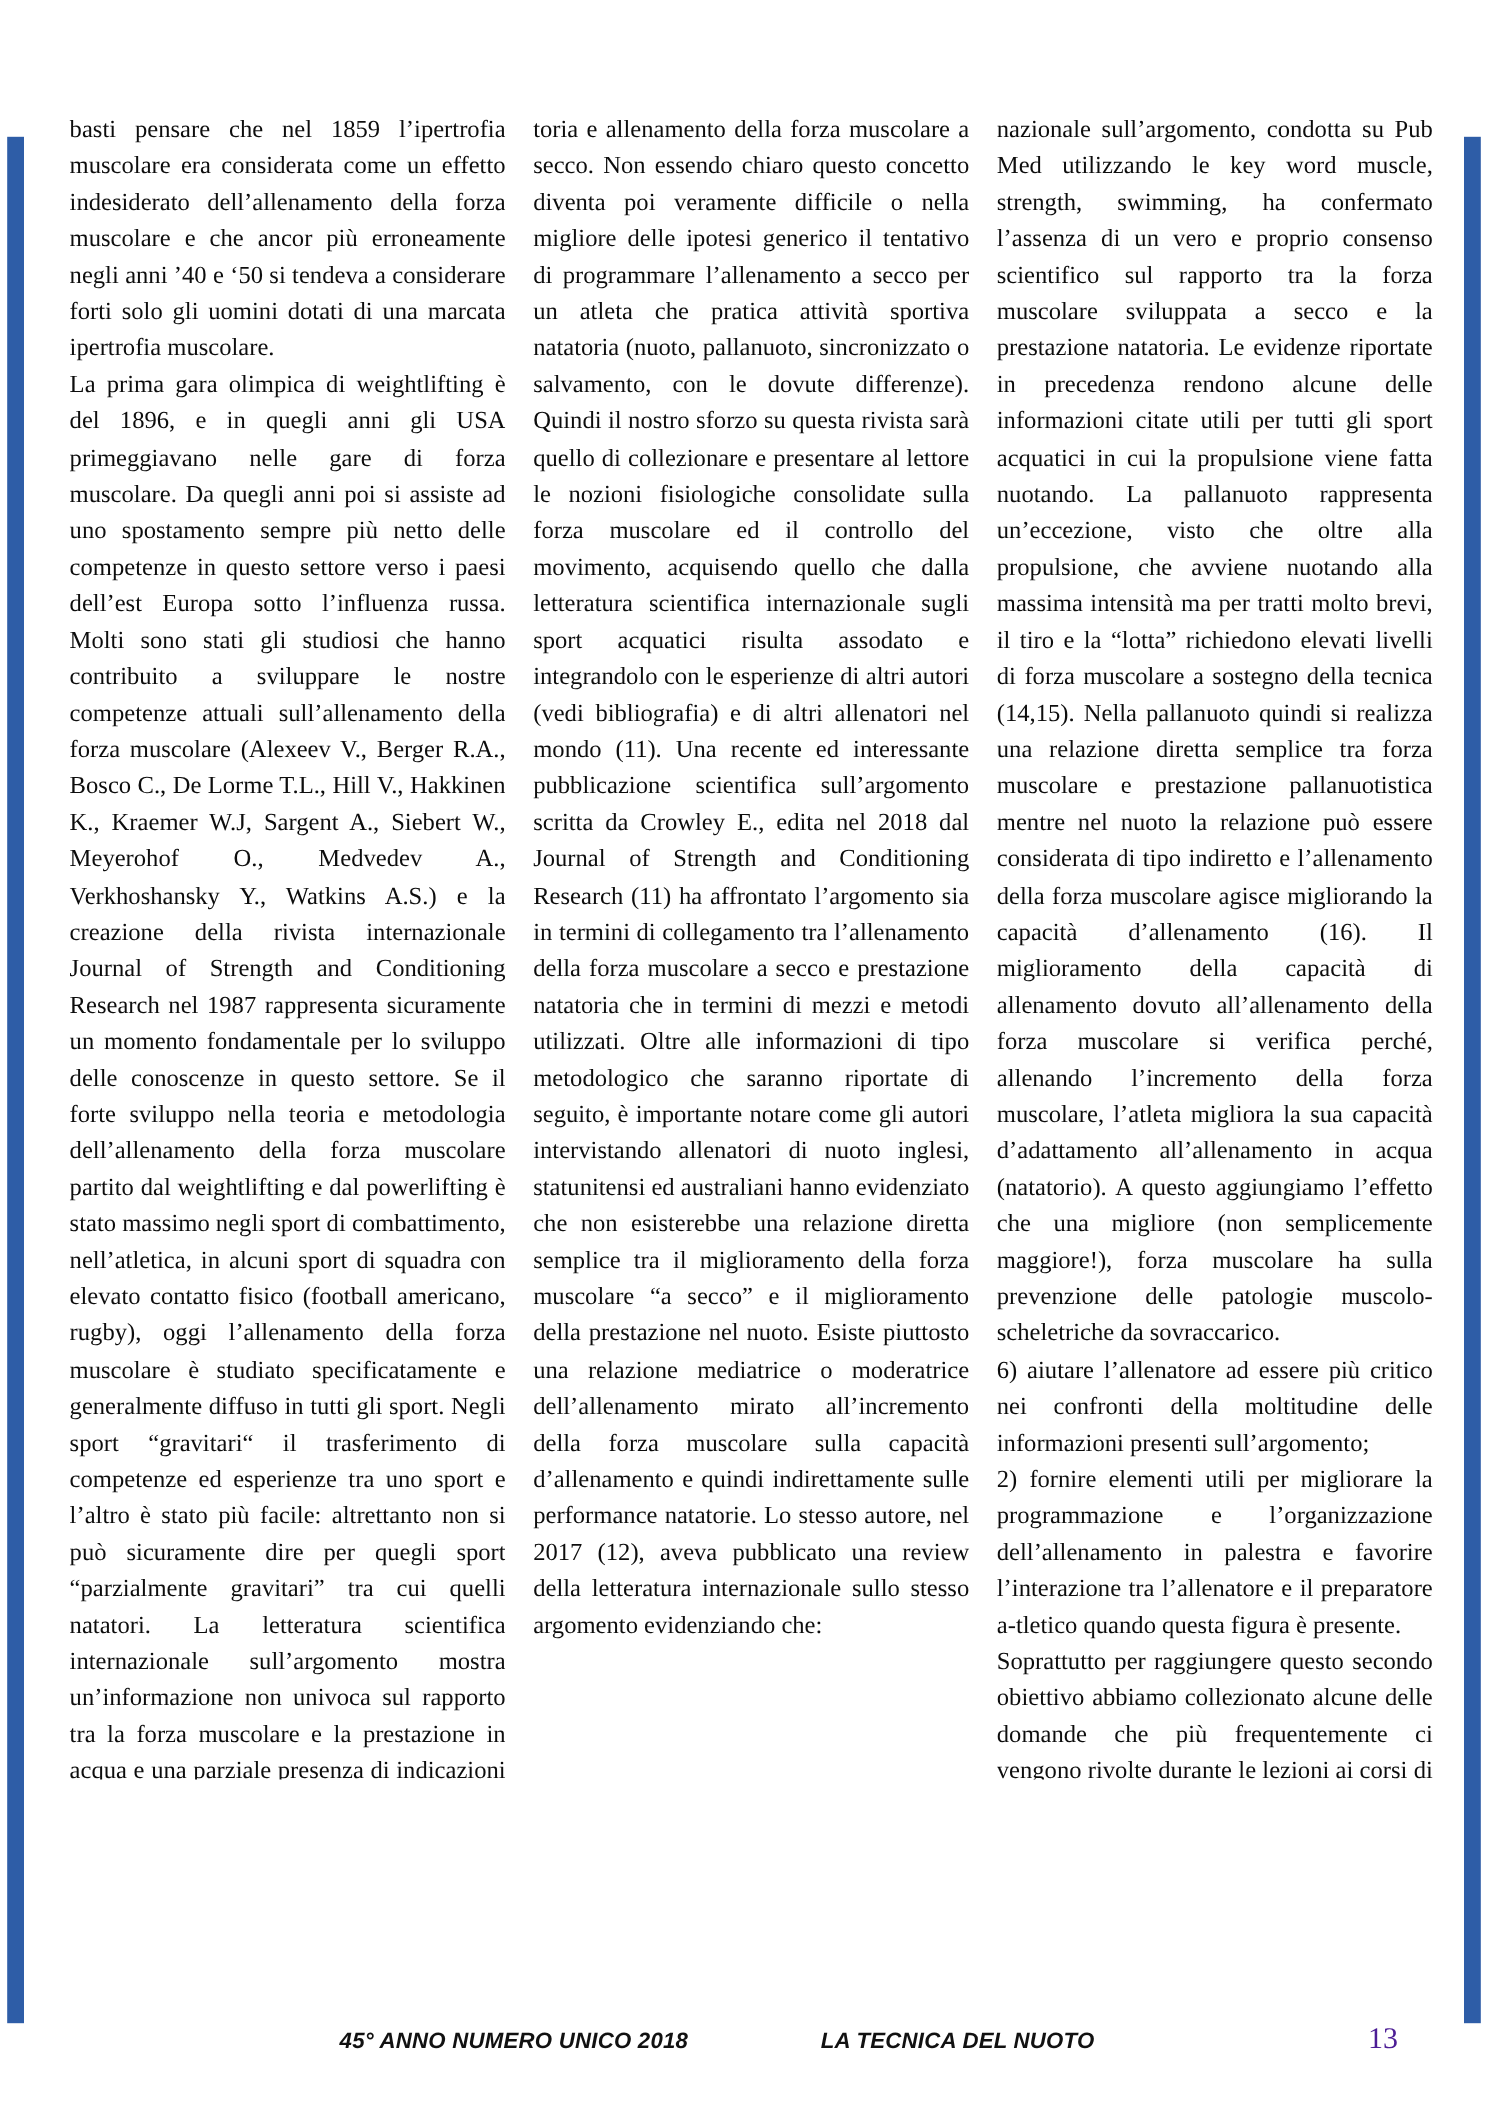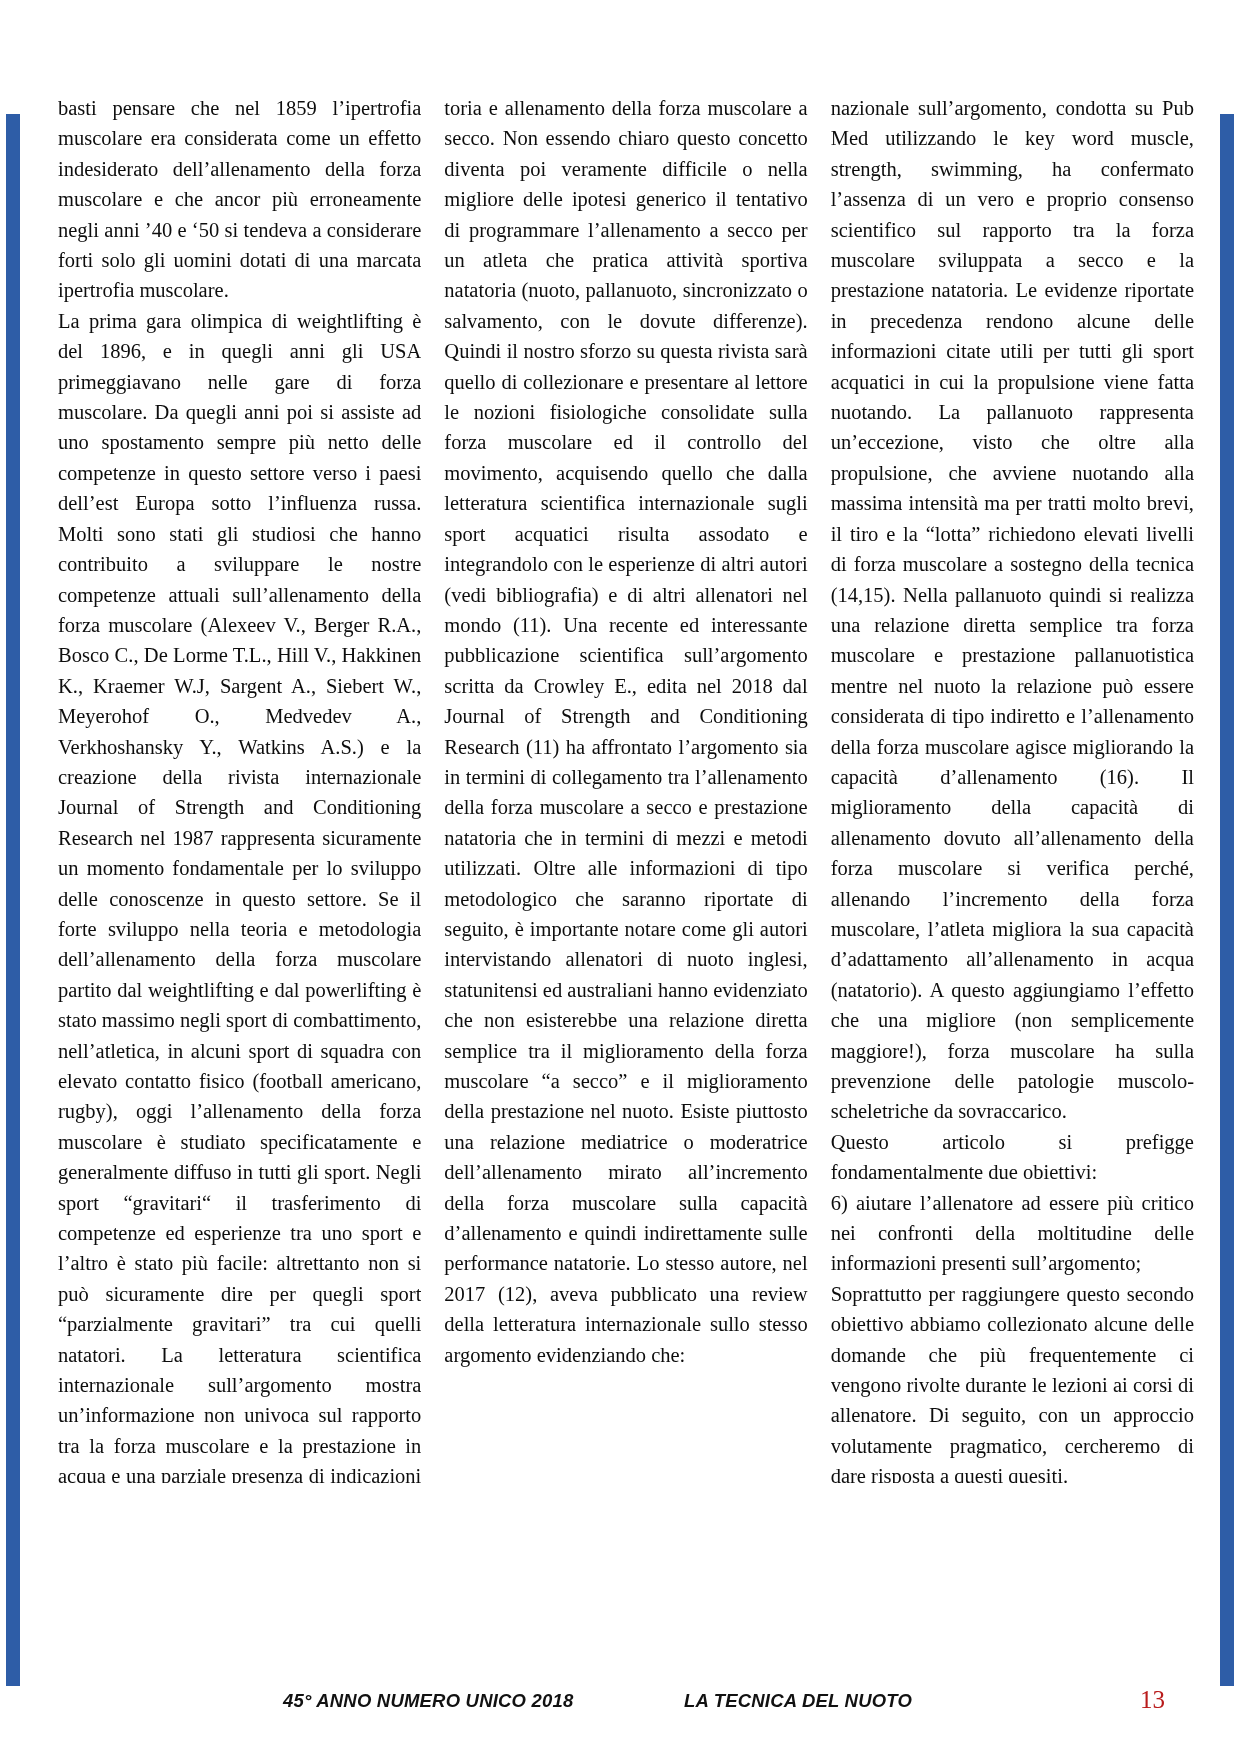--- a/index.html
+++ b/index.html
@@ -52,21 +52,21 @@
     letter-spacing:0.2px;
     white-space:nowrap;
   }
   .footer .edition{left:283px;}
   .footer .magazine{left:684px;}
   .footer .page-number{
     position:absolute;
     left:1140px;top:0px;
     font-family:"Liberation Serif","DejaVu Serif",serif;
     font-size:25px;
-    color:#b91c1c;
+    color:#4c1d95;
   }
 </style>
 </head>
 <body>
 
 <div class="page">
 
   <div class="accent-bar left"></div>
   <div class="accent-bar right"></div>
 
@@ -77,22 +77,22 @@
       <p>La prima gara olimpica di weightlifting è del 1896, e in quegli anni gli USA primeggiavano nelle gare di forza muscolare. Da quegli anni poi si assiste ad uno spostamento sempre più netto delle competenze in questo settore verso i paesi dell’est Europa sotto l’influenza russa. Molti sono stati gli studiosi che hanno contribuito a sviluppare le nostre competenze attuali sull’allenamento della forza muscolare (Alexeev V., Berger R.A., Bosco C., De Lorme T.L., Hill V., Hakkinen K., Kraemer W.J, Sargent A., Siebert W., Meyerohof O., Medvedev A., Verkhoshansky Y., Watkins A.S.) e la creazione della rivista internazionale Journal of Strength and Conditioning Research nel 1987 rappresenta sicuramente un momento fondamentale per lo sviluppo delle conoscenze in questo settore. Se il forte sviluppo nella teoria e metodologia dell’allenamento della forza muscolare partito dal weightlifting e dal powerlifting è stato massimo negli sport di combattimento, nell’atletica, in alcuni sport di squadra con elevato contatto fisico (football americano, rugby), oggi l’allenamento della forza muscolare è studiato specificatamente e generalmente diffuso in tutti gli sport. Negli sport “gravitari“ il trasferimento di competenze ed esperienze tra uno sport e l’altro è stato più facile: altrettanto non si può sicuramente dire per quegli sport “parzialmente gravitari” tra cui quelli natatori. La letteratura scientifica internazionale sull’argomento mostra un’informazione non univoca sul rapporto tra la forza muscolare e la prestazione in acqua e una parziale presenza  di indicazioni specifiche  relative agli sport acquatici sulla scelta dei mezzi e metodi più adeguati (più informazioni sono disponibili su nuoto e pallanuoto).  Dalla consultazione di testi specifici sulla metodologia dell’allenamento negli sport acquatici (2,3,4,5,6,7,8,9,10) è evidente che sull’allenamento della forza muscolare in questo tipo di sport non ci sono delle chiare e definite linee guida e anche le pubblicazioni scientifiche  mostrano risultati non concordanti. Tutti gli autori sono d’accordo nel dire che un allenamento per la forza muscolare è utile negli sport natatori, ma a nessuno è chiaro il rapporto esistente tra performance nata-</p>
     </div>
 
     <div class="col">
       <p>toria e allenamento della forza muscolare a secco. Non essendo chiaro questo concetto diventa poi veramente difficile o nella migliore delle ipotesi generico il tentativo di programmare l’allenamento a secco per un atleta che pratica attività sportiva natatoria (nuoto, pallanuoto, sincronizzato o salvamento, con le dovute differenze). Quindi il nostro sforzo su questa rivista sarà quello di collezionare e presentare al lettore le nozioni fisiologiche consolidate sulla forza muscolare ed il controllo del movimento, acquisendo quello che dalla letteratura scientifica internazionale sugli sport acquatici risulta assodato e integrandolo con le esperienze di altri autori (vedi bibliografia) e di altri allenatori nel mondo (11). Una recente ed interessante pubblicazione scientifica sull’argomento scritta da  Crowley E., edita nel 2018 dal Journal of Strength and Conditioning  Research (11) ha affrontato l’argomento sia in termini di collegamento tra l’allenamento della forza muscolare a secco e prestazione natatoria che in termini di mezzi e metodi utilizzati.  Oltre alle informazioni di tipo metodologico che saranno riportate di seguito, è importante notare come gli autori intervistando allenatori di nuoto inglesi, statunitensi ed australiani hanno evidenziato che non esisterebbe una relazione diretta semplice tra il miglioramento della forza muscolare “a secco” e il miglioramento della prestazione nel nuoto. Esiste piuttosto una relazione mediatrice o moderatrice dell’allenamento mirato all’incremento della forza muscolare sulla capacità d’allenamento e quindi indirettamente sulle performance natatorie. Lo stesso autore, nel 2017 (12), aveva pubblicato una review della letteratura internazionale sullo stesso argomento evidenziando che:</p>
 
     </div>
 
     <div class="col">
       <p>nazionale sull’argomento, condotta su Pub Med utilizzando le key word muscle, strength, swimming, ha confermato l’assenza di un vero e proprio consenso scientifico sul rapporto tra la forza muscolare sviluppata a secco e la prestazione natatoria. Le evidenze riportate in precedenza rendono alcune delle informazioni citate utili per tutti gli sport acquatici in cui la propulsione viene fatta nuotando.  La pallanuoto rappresenta un’eccezione, visto che oltre alla propulsione, che avviene nuotando alla massima intensità ma per tratti molto brevi, il tiro e la “lotta” richiedono elevati livelli di forza muscolare a sostegno della tecnica (14,15). Nella pallanuoto quindi si realizza una relazione diretta semplice tra forza muscolare e prestazione pallanuotistica mentre nel nuoto la relazione può essere considerata di tipo indiretto e l’allenamento della forza muscolare agisce migliorando la capacità d’allenamento (16). Il miglioramento della capacità di allenamento dovuto all’allenamento della forza muscolare si verifica perché, allenando l’incremento della forza muscolare, l’atleta migliora la sua capacità d’adattamento all’allenamento in acqua (natatorio). A questo aggiungiamo l’effetto che una migliore (non semplicemente maggiore!), forza muscolare ha sulla prevenzione delle patologie muscolo-scheletriche da sovraccarico.</p>
-      <p>Questo articolo si prefigge fondamentalmente due obiettivi:</p>
       <p>6) aiutare l’allenatore ad essere più critico nei confronti della moltitudine delle informazioni presenti sull’argomento;</p>
+      <p>2) fornire elementi utili per migliorare la programmazione e l’organizzazione dell’allenamento in palestra e favorire l’interazione tra l’allenatore e il preparatore a-tletico quando questa figura è presente.</p>
       <p>Soprattutto per raggiungere questo secondo obiettivo abbiamo collezionato alcune delle domande che più frequentemente ci vengono rivolte durante le lezioni ai corsi di allenatore. Di seguito, con un approccio volutamente pragmatico, cercheremo di dare risposta a questi quesiti.</p>
 
     </div>
 
   </div>
 
   <div class="footer">
     <span class="edition">45° ANNO NUMERO UNICO 2018</span>
     <span class="magazine">LA TECNICA DEL NUOTO</span>
     <span class="page-number">13</span>

